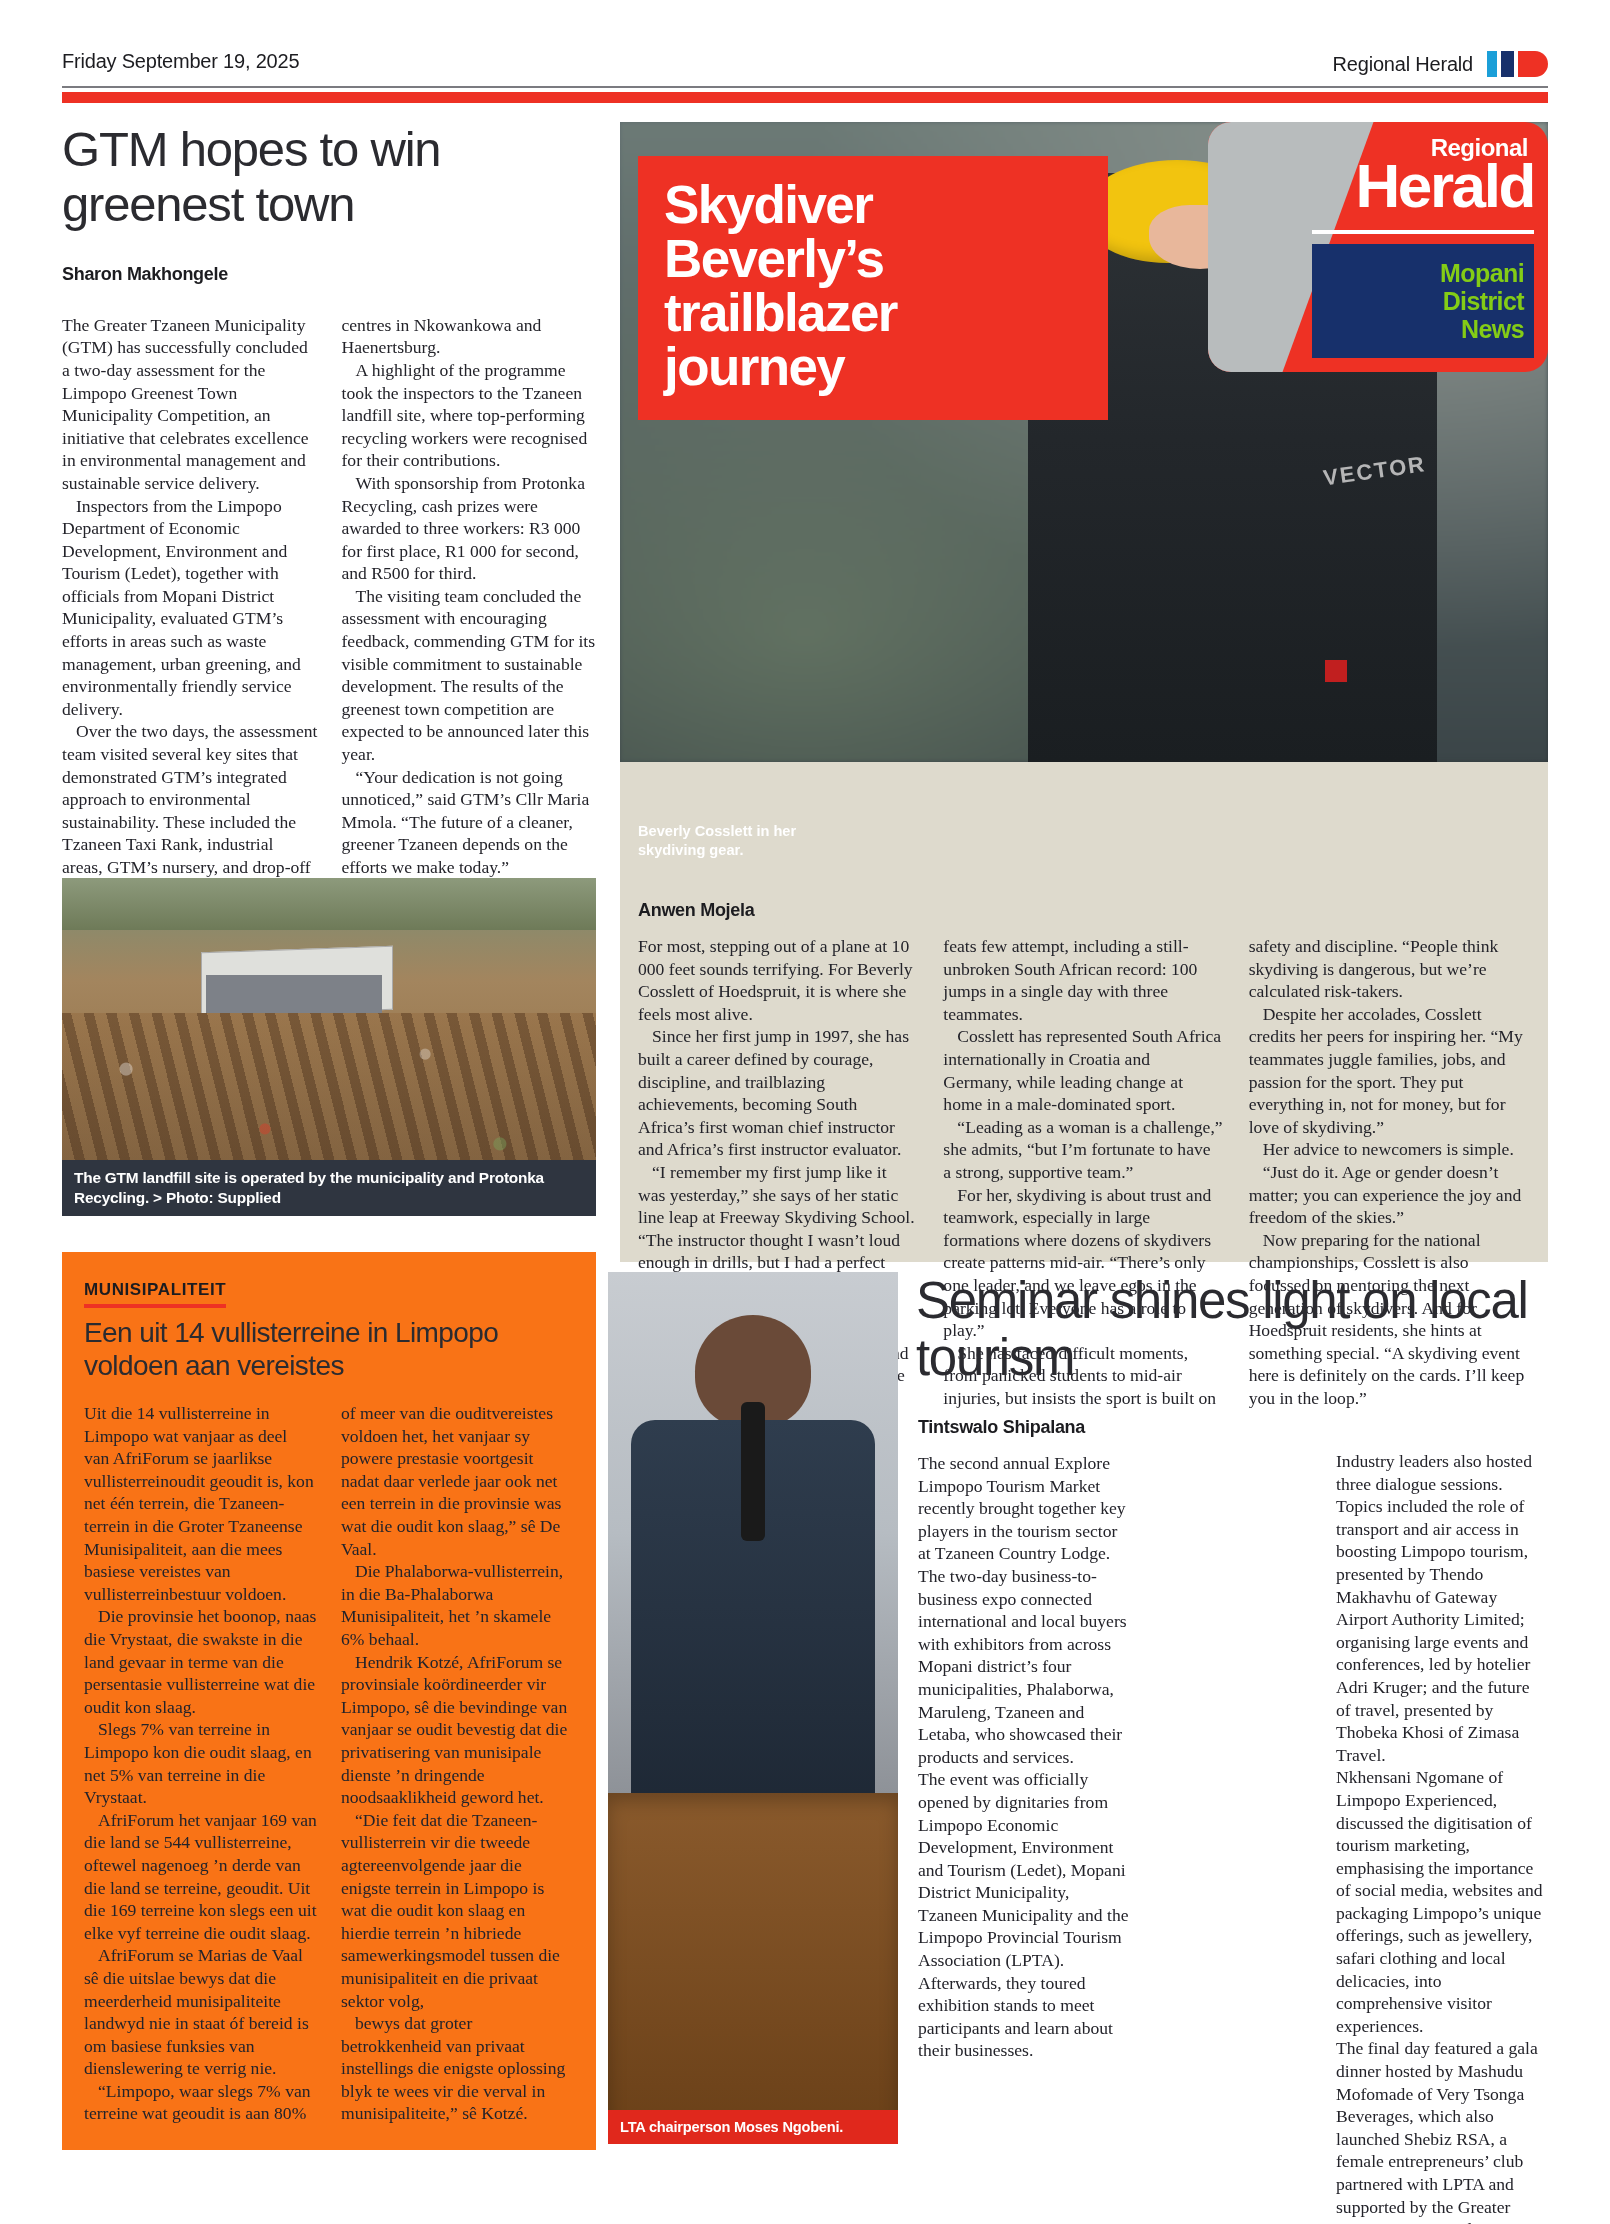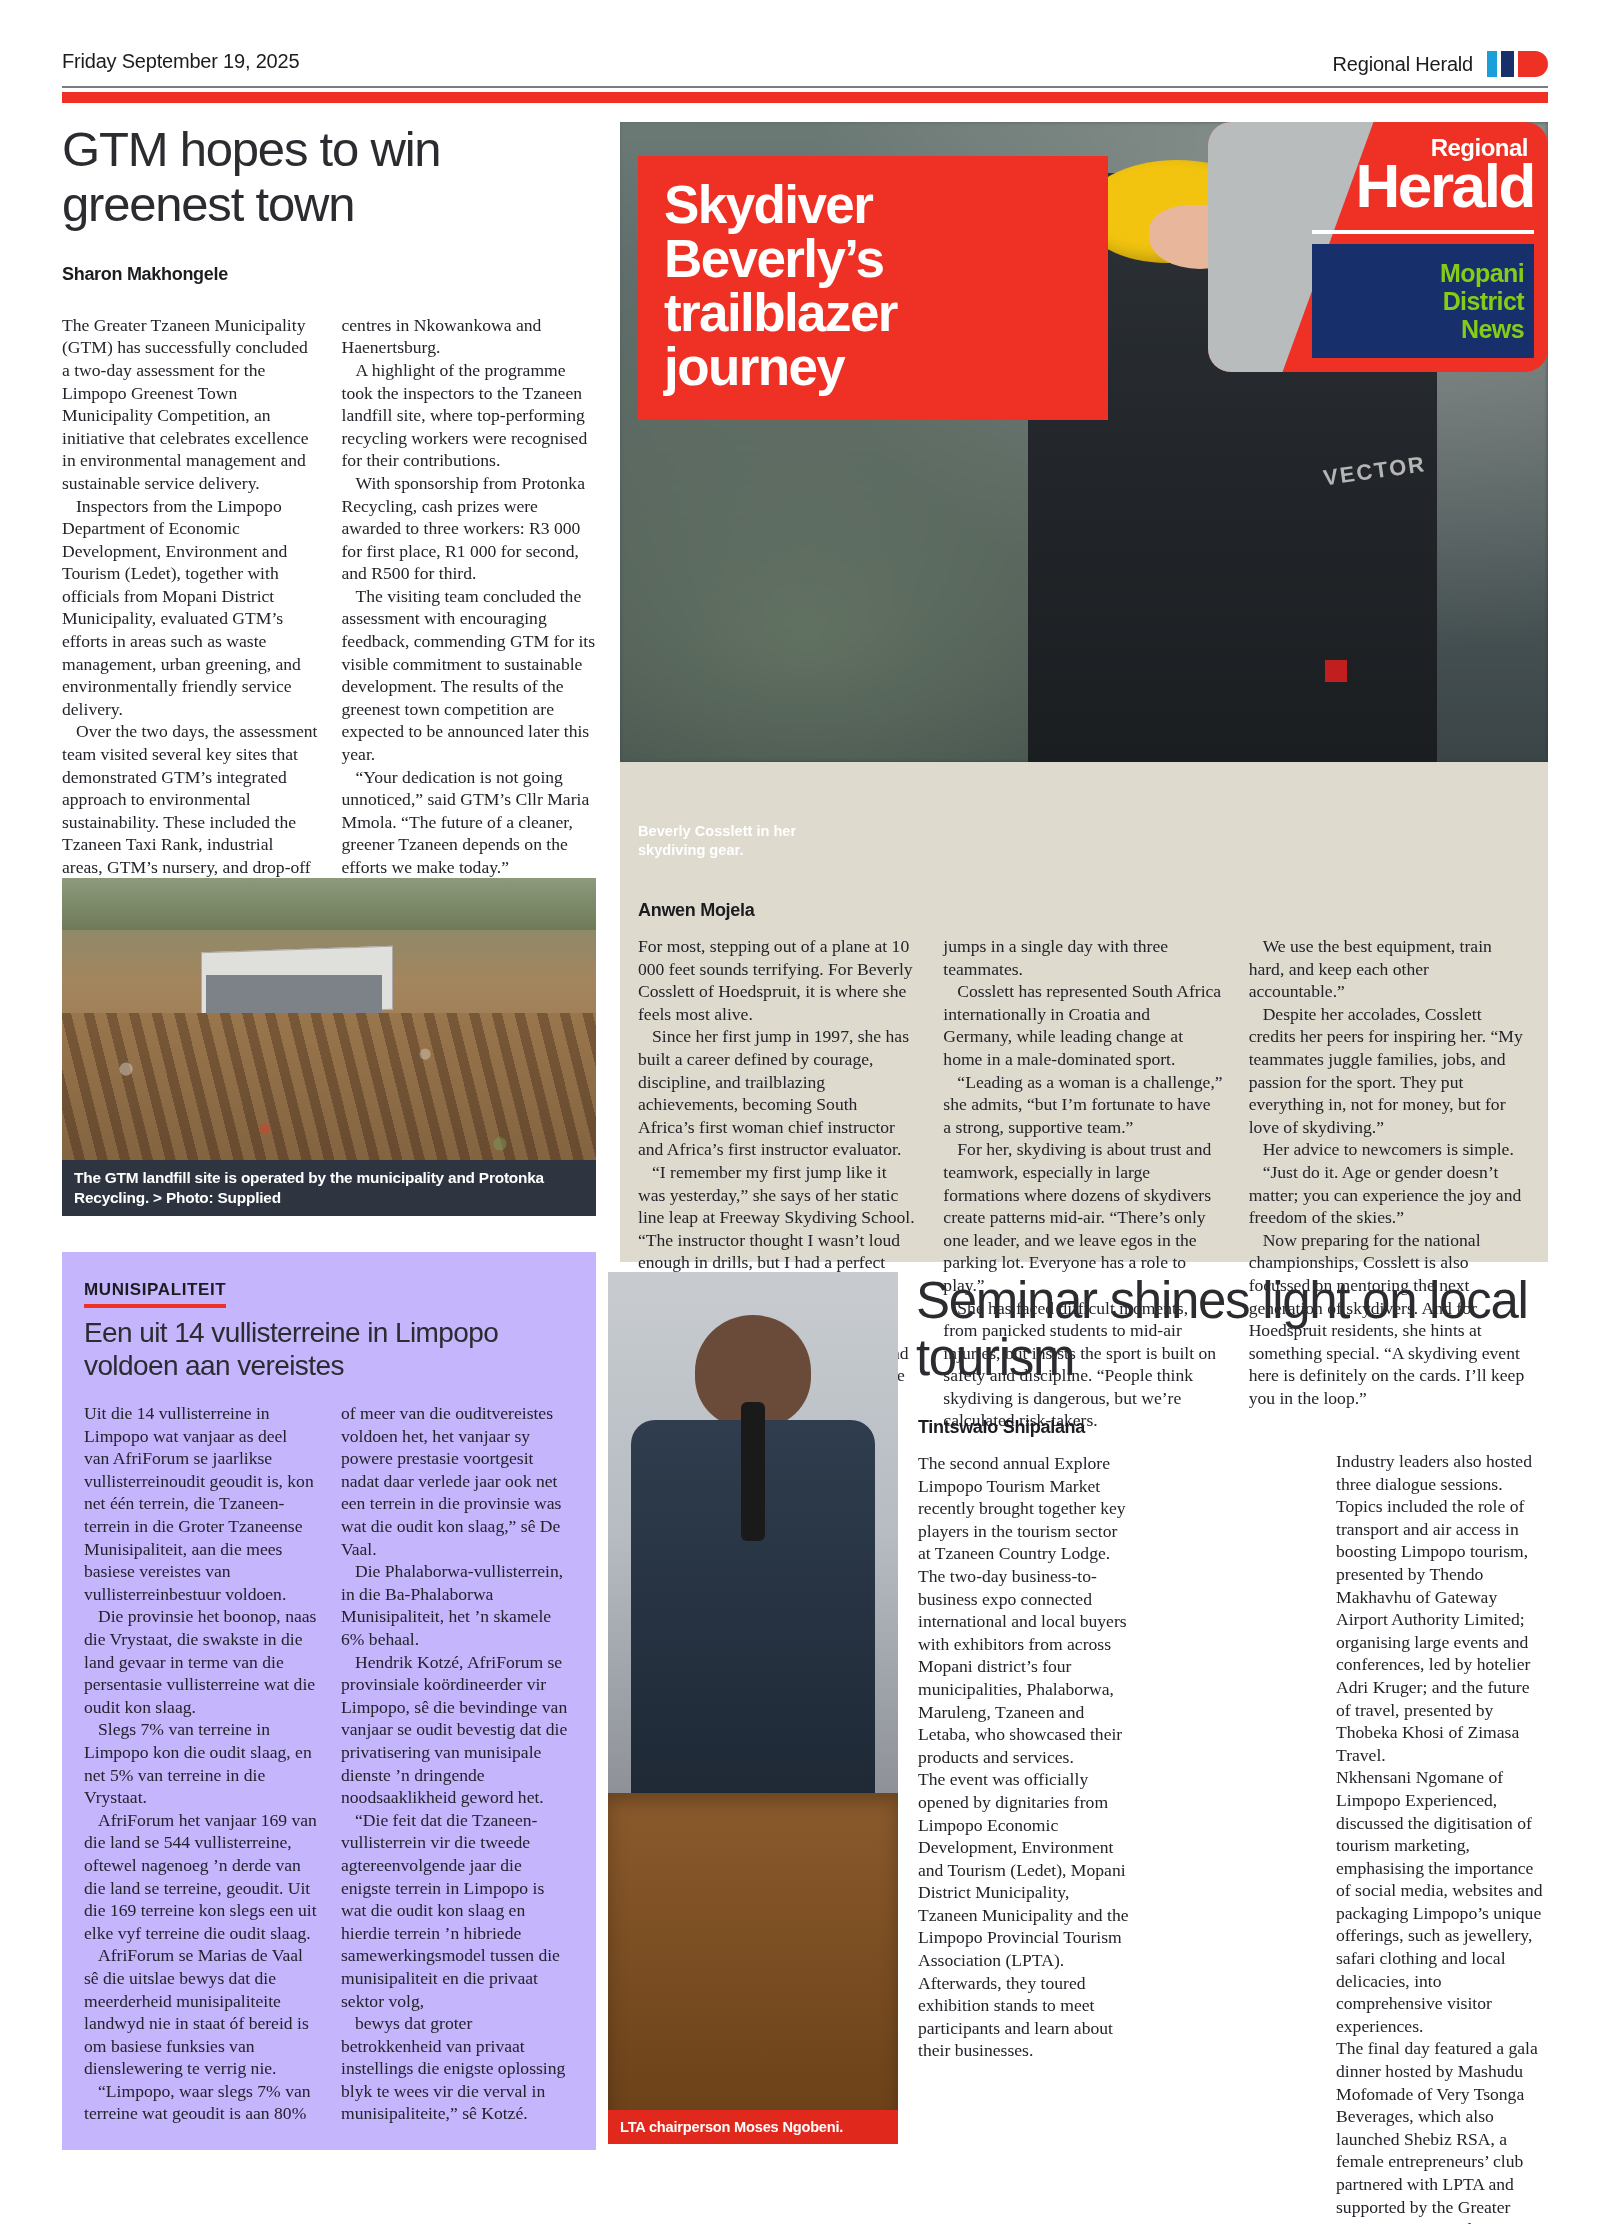--- a/index.html
+++ b/index.html
@@ -108,21 +108,21 @@
   .landfill-caption {
     position: absolute; left: 62px; top: 1160px; width: 534px; height: 56px;
     background: #2f3540; color: #ffffff;
     font-size: 15.4px; font-weight: bold; line-height: 1.28;
     padding: 8px 12px; letter-spacing: -0.2px;
   }
 
   
   .afr-block {
     position: absolute; left: 62px; top: 1252px; width: 534px; height: 898px;
-    background: #c4b5fd;
+    background: #f97316;
     padding: 28px 22px 16px 22px;
   }
   .kicker {
     display: inline-block;
     font-size: 17px; font-weight: bold; color: #1c1c20;
     letter-spacing: 0.6px;
     border-bottom: 4px solid #ee3124;
     padding-bottom: 4px;
   }
   .headline2 {
@@ -383,21 +383,20 @@
       <div class="sky-byline">Anwen Mojela</div>
       <div class="sky-cols body-serif">
         <p>For most, stepping out of a plane at 10 000 feet sounds terrifying. For Beverly Cosslett of Hoedspruit, it is where she feels most alive.</p>
         <p>Since her first jump in 1997, she has built a career defined by courage, discipline, and trailblazing achievements, becoming South Africa’s first woman chief instructor and Africa’s first instructor evaluator.</p>
         <p>“I remember my first jump like it was yesterday,” she says of her static line leap at Freeway Skydiving School. “The instructor thought I wasn’t loud enough in drills, but I had a perfect exit, canopy ride, and landing. I immediately went back up for jump number two.”</p>
         <p>Her early training in gymnastics and acrobatics gave her the skills to thrive in freefall. Soon, she was achieving feats few attempt, including a still-unbroken South African record: 100 jumps in a single day with three teammates.</p>
         <p>Cosslett has represented South Africa internationally in Croatia and Germany, while leading change at home in a male-dominated sport.</p>
         <p>“Leading as a woman is a challenge,” she admits, “but I’m fortunate to have a strong, supportive team.”</p>
         <p>For her, skydiving is about trust and teamwork, especially in large formations where dozens of skydivers create patterns mid-air. “There’s only one leader, and we leave egos in the parking lot. Everyone has a role to play.”</p>
         <p>She has faced difficult moments, from panicked students to mid-air injuries, but insists the sport is built on safety and discipline. “People think skydiving is dangerous, but we’re calculated risk-takers.</p>
-        <p>We use the best equipment, train hard, and keep each other accountable.”</p>
         <p>Despite her accolades, Cosslett credits her peers for inspiring her. “My teammates juggle families, jobs, and passion for the sport. They put everything in, not for money, but for love of skydiving.”</p>
         <p>Her advice to newcomers is simple.</p>
         <p>“Just do it. Age or gender doesn’t matter; you can experience the joy and freedom of the skies.”</p>
         <p>Now preparing for the national championships, Cosslett is also focussed on mentoring the next generation of skydivers. And for Hoedspruit residents, she hints at something special. “A skydiving event here is definitely on the cards. I’ll keep you in the loop.”</p>
       </div>
     </div>
   </div>
 
   <div class="seminar">
 

